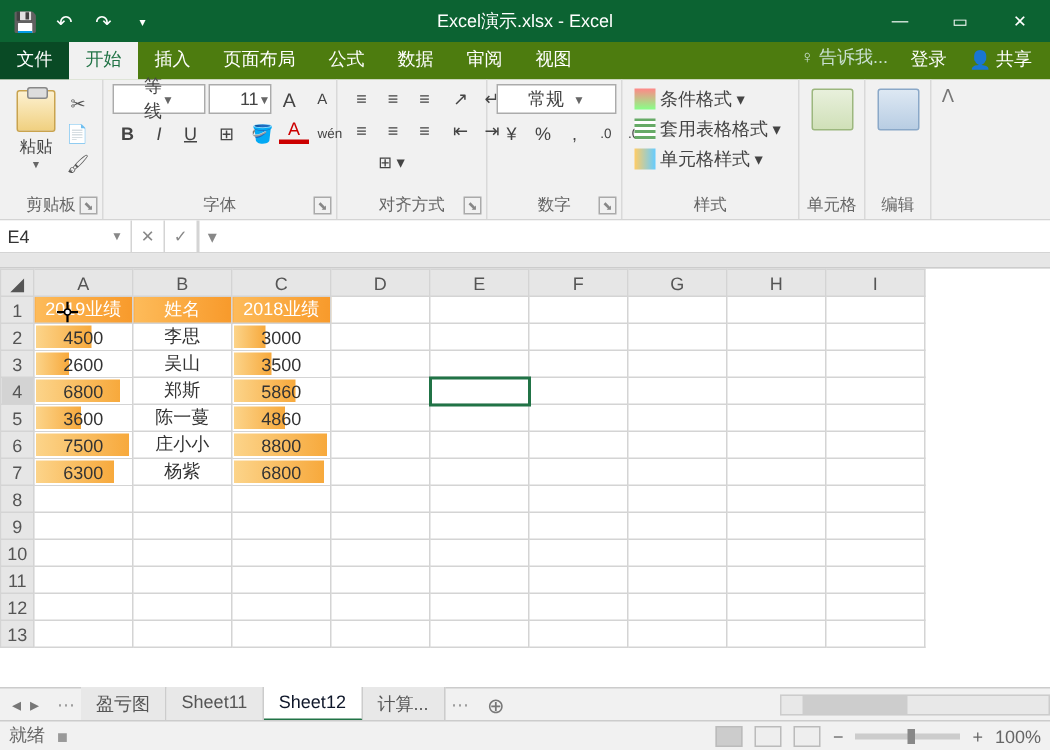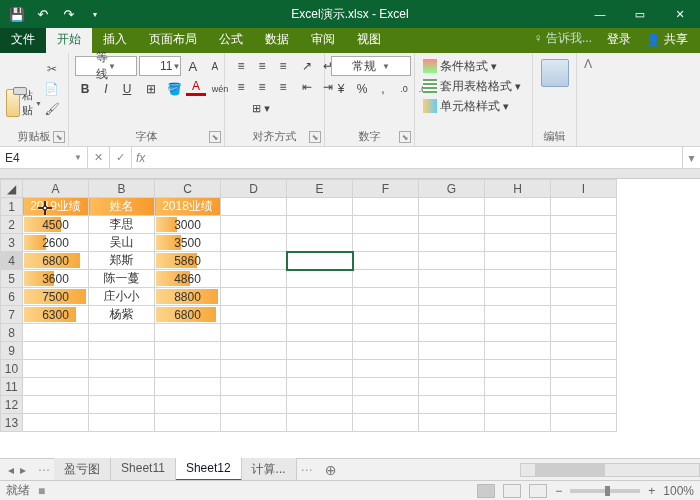--- a/index.html
+++ b/index.html
@@ -13,21 +13,21 @@
 .tabbar{height:25px;background:#4d7c0f;display:flex;align-items:flex-end;color:#fff}
 .tab{padding:5px 11px;font-size:12px;cursor:pointer}
 .tab.active{background:#f1f1f1;color:#217346}
 .tabbar .right{margin-left:auto;display:flex;gap:1px;padding-right:6px}
 .tellme{color:#c8e0d0;font-size:12px;padding:4px 6px}
 .share{display:flex;align-items:center;gap:3px;padding:4px 6px;color:#fff}
 .ribbon{height:94px;background:#f1f1f1;border-bottom:1px solid #d4d4d4;display:flex}
 .group{border-right:1px solid #d9d9d9;padding:3px 6px 0;display:flex;flex-direction:column;position:relative}
 .glabel{position:absolute;bottom:2px;left:0;right:0;text-align:center;font-size:11px;color:#666}
 .dlg-l{position:absolute;bottom:3px;right:3px;width:12px;height:12px;border:1px solid #aaa;font-size:8px;color:#888;display:flex;align-items:center;justify-content:center}
-.paste-big{width:36px;display:flex;align-items:center;gap:2px;padding-top:4px}
+.paste-big{width:36px;display:flex;flex-direction:column;align-items:center;gap:2px;padding-top:4px}
 .clip-icon{width:26px;height:28px;background:linear-gradient(#fdf1d1,#f0d080);border:1px solid #c9a34e;border-radius:2px;position:relative}
 .clip-icon:before{content:"";position:absolute;top:-3px;left:6px;width:12px;height:6px;border:1px solid #888;border-radius:2px;background:#ddd}
 .clip-side{display:flex;flex-direction:column;gap:2px;padding-top:4px}
 .sm-btn{width:20px;height:18px;display:flex;align-items:center;justify-content:center;color:#555;font-size:12px}
 .font-group{width:156px}
 .font-row1{display:flex;gap:2px;margin-bottom:3px}
 .combo{height:20px;border:1px solid #ababab;background:#fff;display:flex;align-items:center;padding:0 20px;font-size:11px;color:#444}
 .combo .dd{margin-left:auto;font-size:8px;color:#666}
 .font-row2,.font-row3{display:flex;gap:1px;margin-bottom:2px}
 .rbtn{min-width:20px;height:20px;display:flex;align-items:center;justify-content:center;color:#444;font-size:12px}
@@ -201,39 +201,41 @@
       <div class="rbtn" style="font-size:9px">.00</div>
     </div>
     <div class="glabel">数字</div>
     <div class="dlg-l">⬊</div>
   </div>
 
   <div class="group styles-group">
     <div class="style-row"><span class="cf-icon" style="background:linear-gradient(#f88,#8f8)"></span><span>条件格式</span> ▾</div>
     <div class="style-row"><span class="cf-icon" style="background:repeating-linear-gradient(#6a6,#6a6 2px,#fff 2px,#fff 4px)"></span><span>套用表格格式</span> ▾</div>
     <div class="style-row"><span class="cf-icon" style="background:linear-gradient(90deg,#fc6,#6cf)"></span><span>单元格样式</span> ▾</div>
-  </div>
-
+    <div class="glabel">样式</div>
+  </div>
+
+  <div class="group cells-group">
+    <div class="big-icon"></div>
+    <div class="glabel">单元格</div>
+  </div>
   <div class="group edit-group">
     <div class="big-icon" style="background:linear-gradient(#dde8f3,#b8cde3);border-color:#8aa8c8"></div>
     <div class="glabel">编辑</div>
   </div>
   <div class="collapse">ᐱ</div>
 </div>
 
 <div class="namebox-row">
   <div class="namebox">
       <span>E4</span>
       <span class="dd">▼</span>
     </div>
   <div class="fx-btn">✕</div>
   <div class="fx-btn">✓</div>
-  <div class="fbar">
-      <span class="fx">fx</span>
-    </div>
   <div class="fexp">▾</div>
 </div>
 
 <div class="gap"></div>
 
 <div class="grid-area">
   <div class="sheet">
     <table id="grid">
         <tbody>
           <tr>

